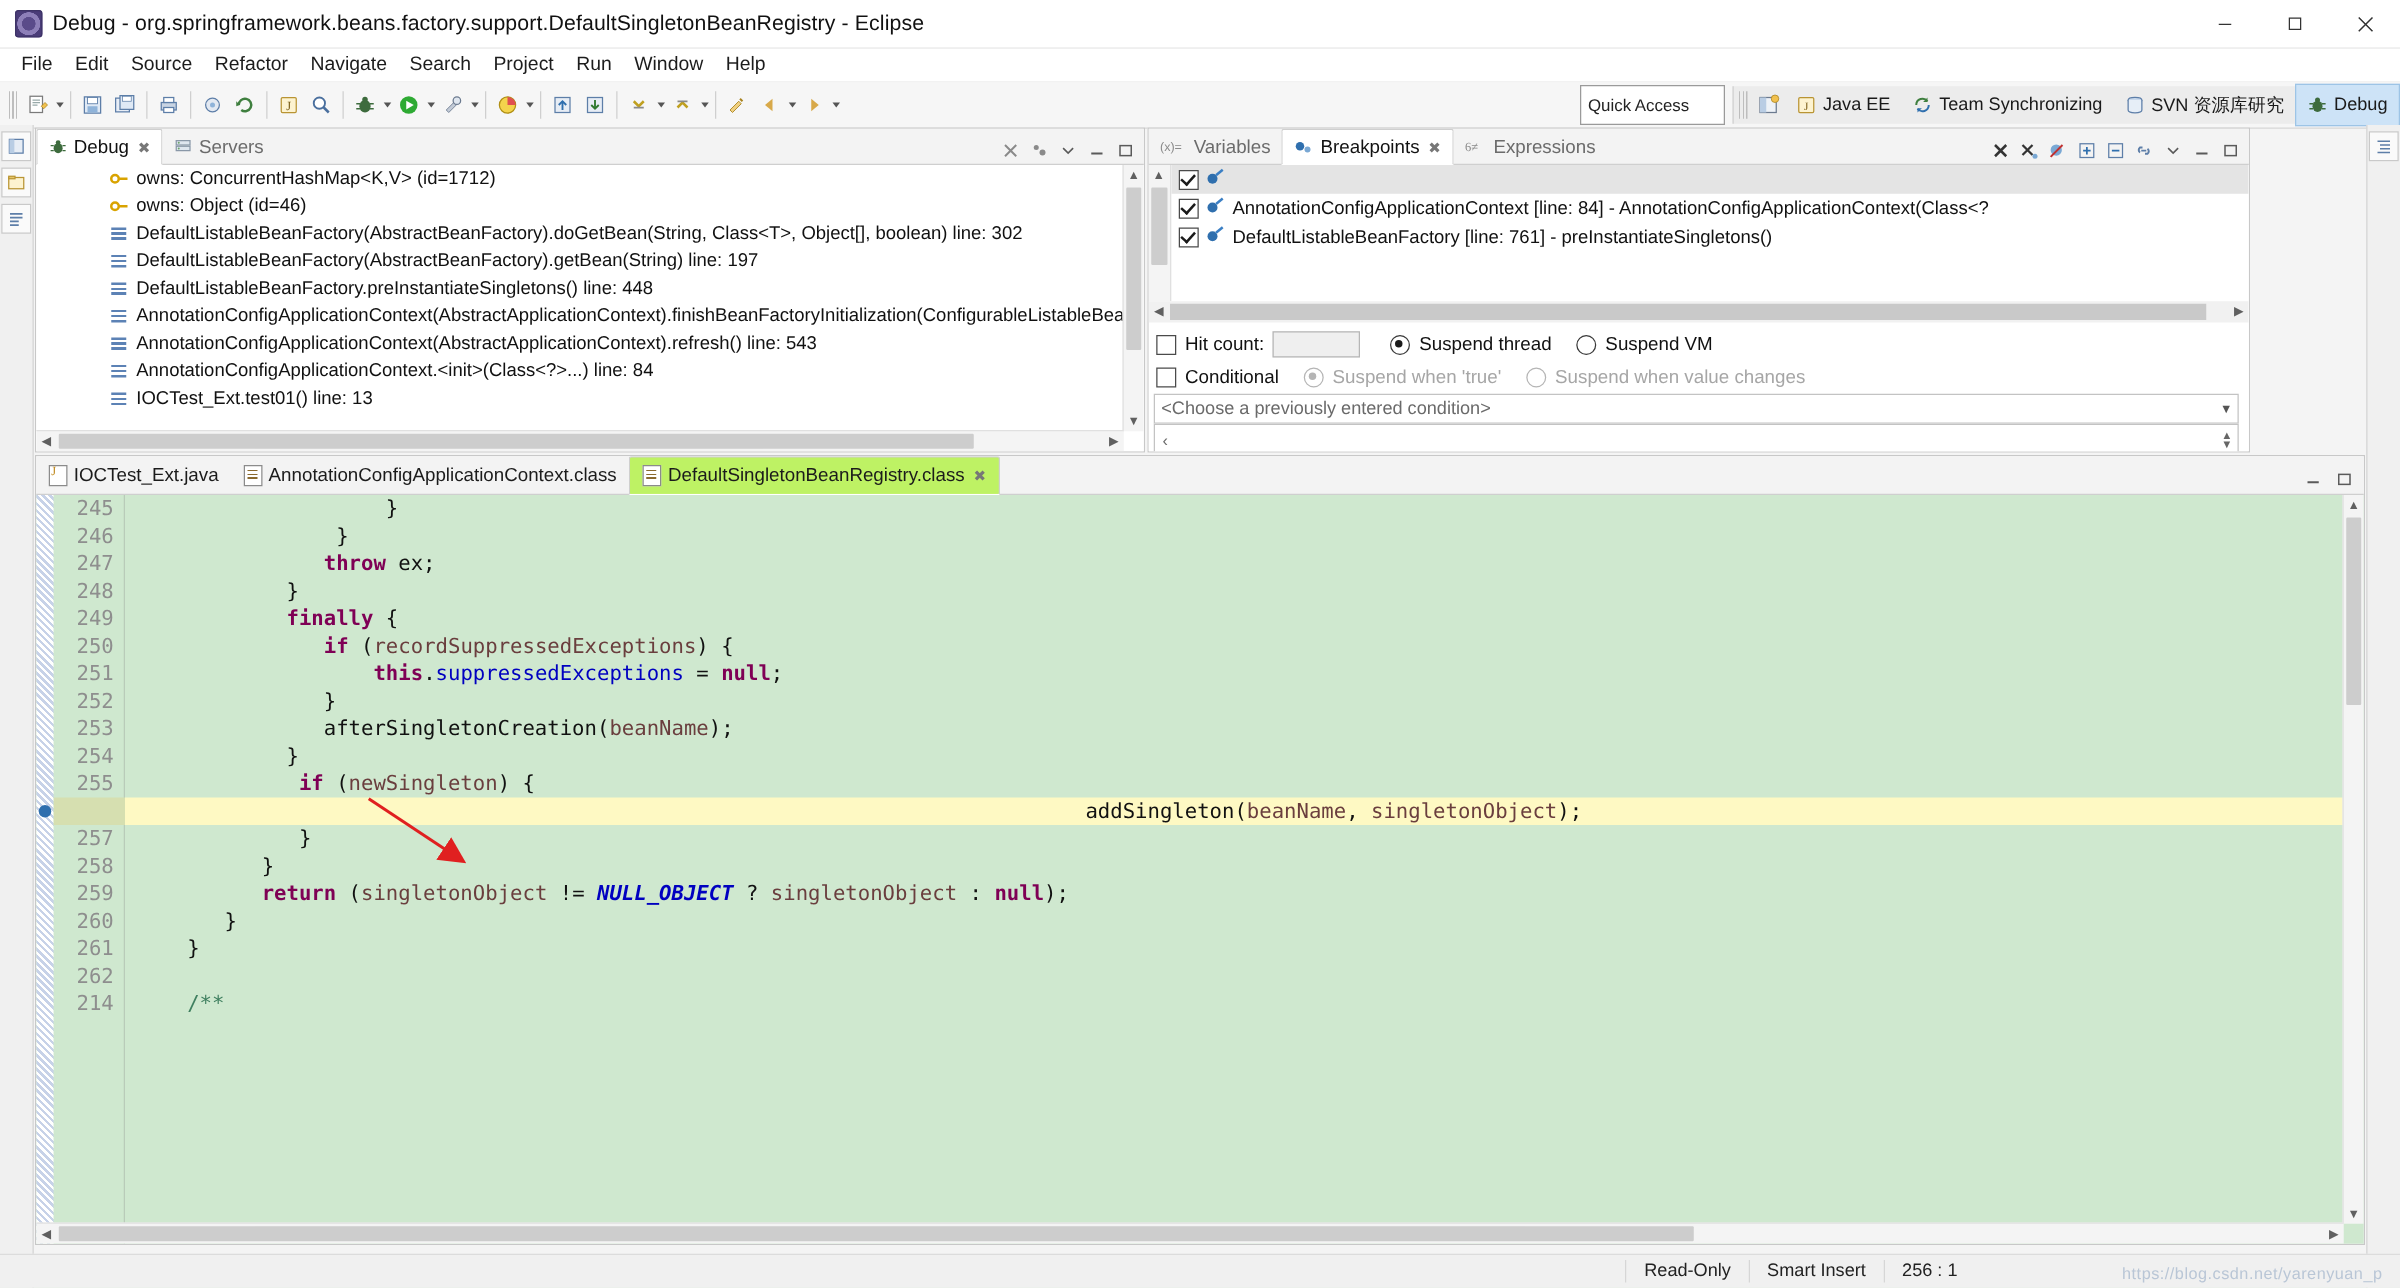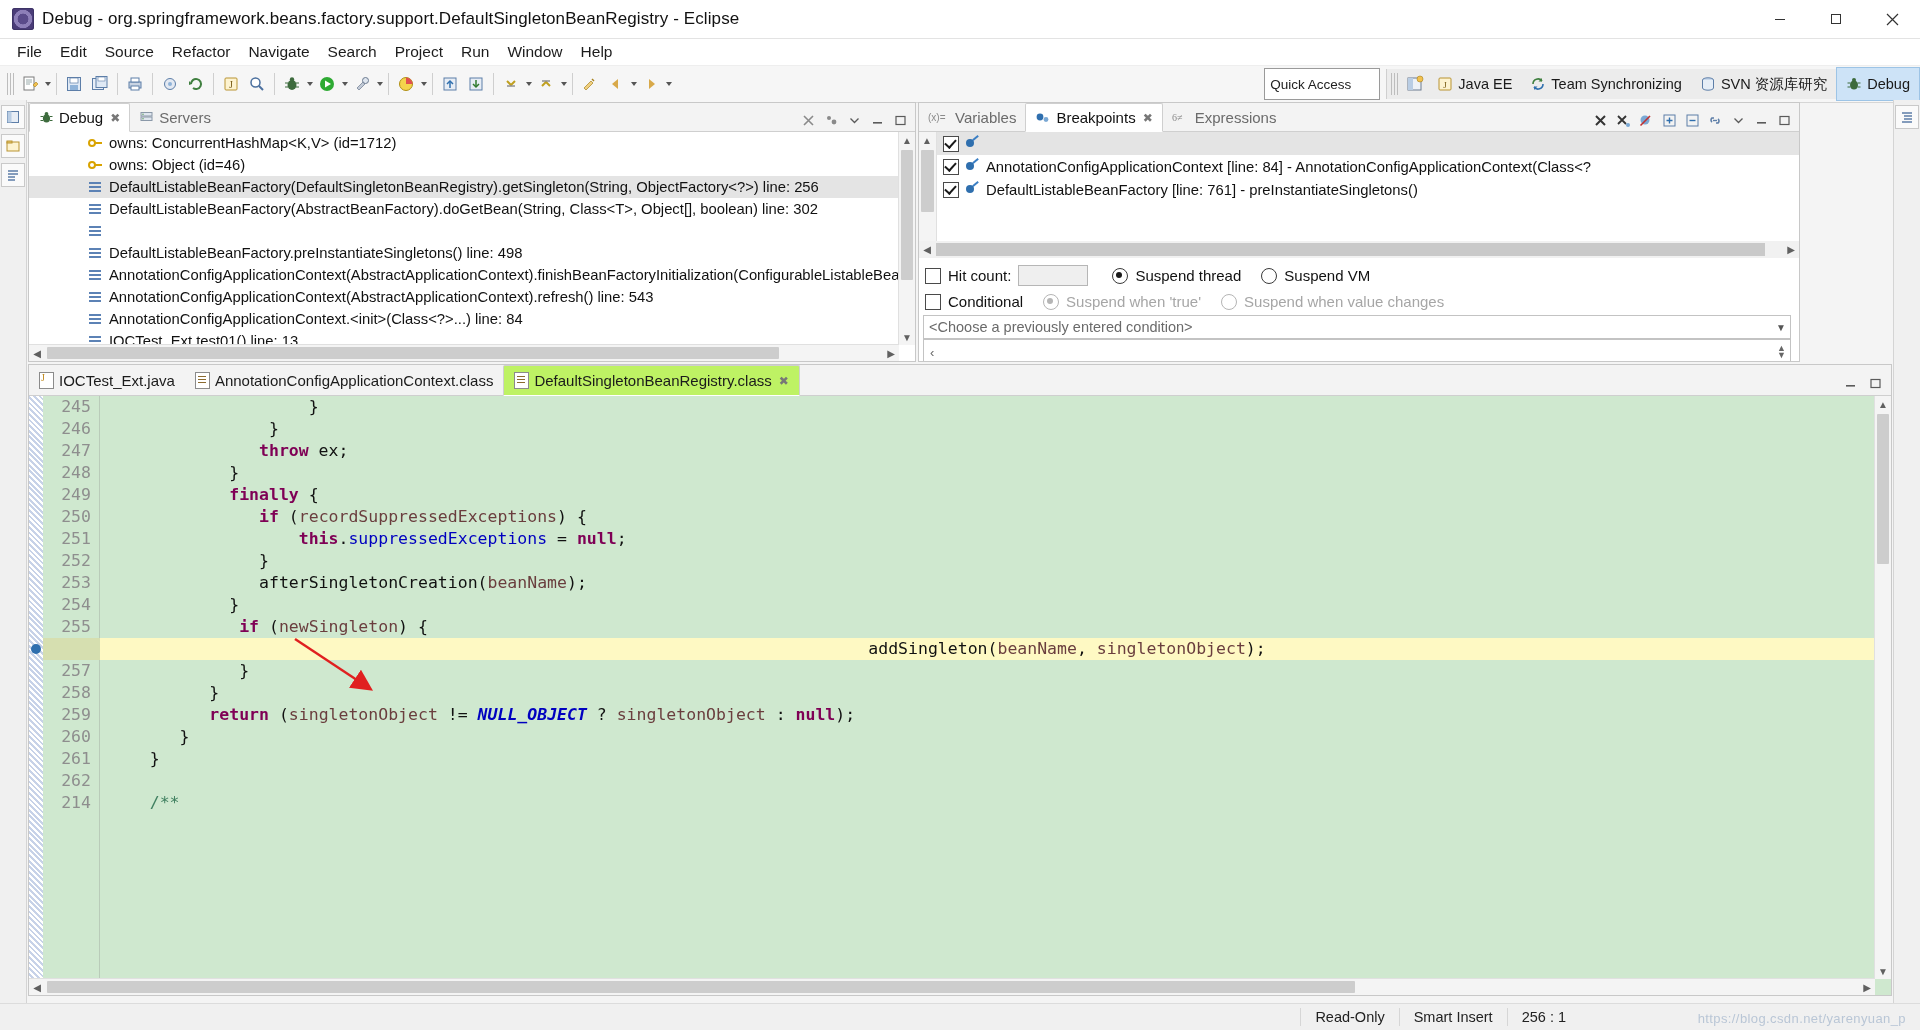--- a/index.html
+++ b/index.html
@@ -508,42 +508,37 @@
                 <span class="key-ic"></span>
               </span>
               <span>owns: ConcurrentHashMap&lt;K,V&gt;  (id=1712)</span>
             </div>
             <div class="srow">
               <span class="gi">
                 <span class="key-ic"></span>
               </span>
               <span>owns: Object  (id=46)</span>
             </div>
-            <div class="srow sel">
-              <span class="gi">
-                <span class="frame-bars"></span>
-              </span>
-              <span>DefaultListableBeanFactory(DefaultSingletonBeanRegistry).getSingleton(String, ObjectFactory&lt;?&gt;) line: 256</span>
-            </div>
             <div class="srow">
               <span class="gi">
                 <span class="frame-bars"></span>
               </span>
               <span>DefaultListableBeanFactory(AbstractBeanFactory).doGetBean(String, Class&lt;T&gt;, Object[], boolean) line: 302</span>
             </div>
             <div class="srow">
               <span class="gi">
                 <span class="frame-bars"></span>
               </span>
+              <span>DefaultListableBeanFactory(AbstractBeanFactory).getBean(String) line: 197</span>
             </div>
             <div class="srow">
               <span class="gi">
                 <span class="frame-bars"></span>
               </span>
-              <span>DefaultListableBeanFactory.preInstantiateSingletons() line: 498</span>
+              <span>DefaultListableBeanFactory.preInstantiateSingletons() line: 448</span>
             </div>
             <div class="srow">
               <span class="gi">
                 <span class="frame-bars"></span>
               </span>
               <span>AnnotationConfigApplicationContext(AbstractApplicationContext).finishBeanFactoryInitialization(ConfigurableListableBeanFactory) l</span>
             </div>
             <div class="srow">
               <span class="gi">
                 <span class="frame-bars"></span>

